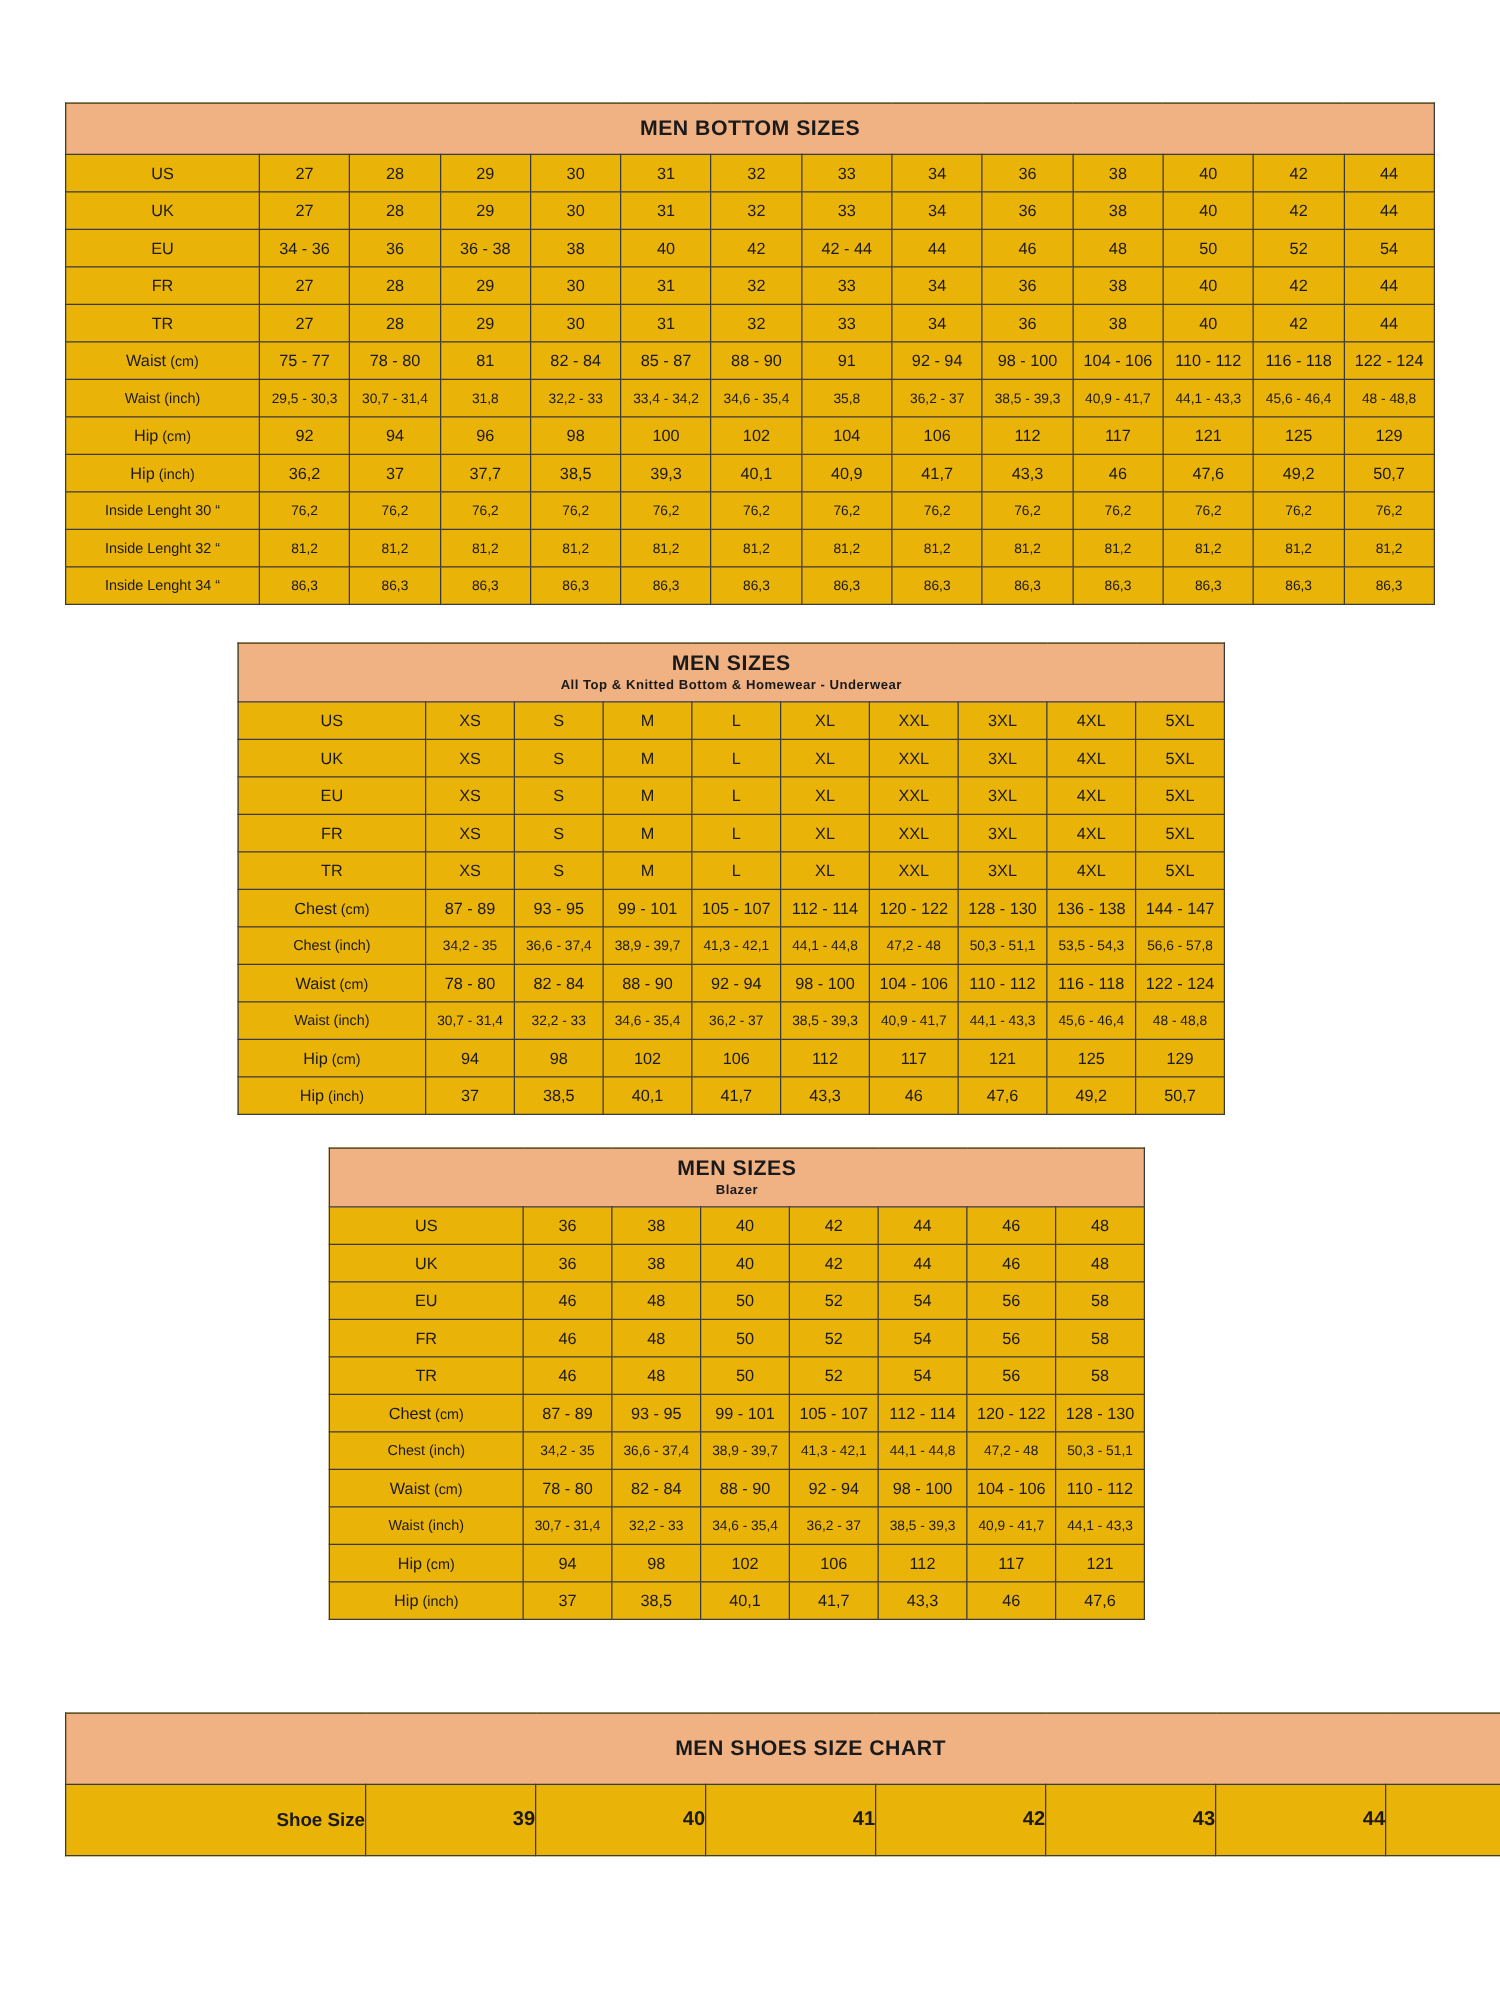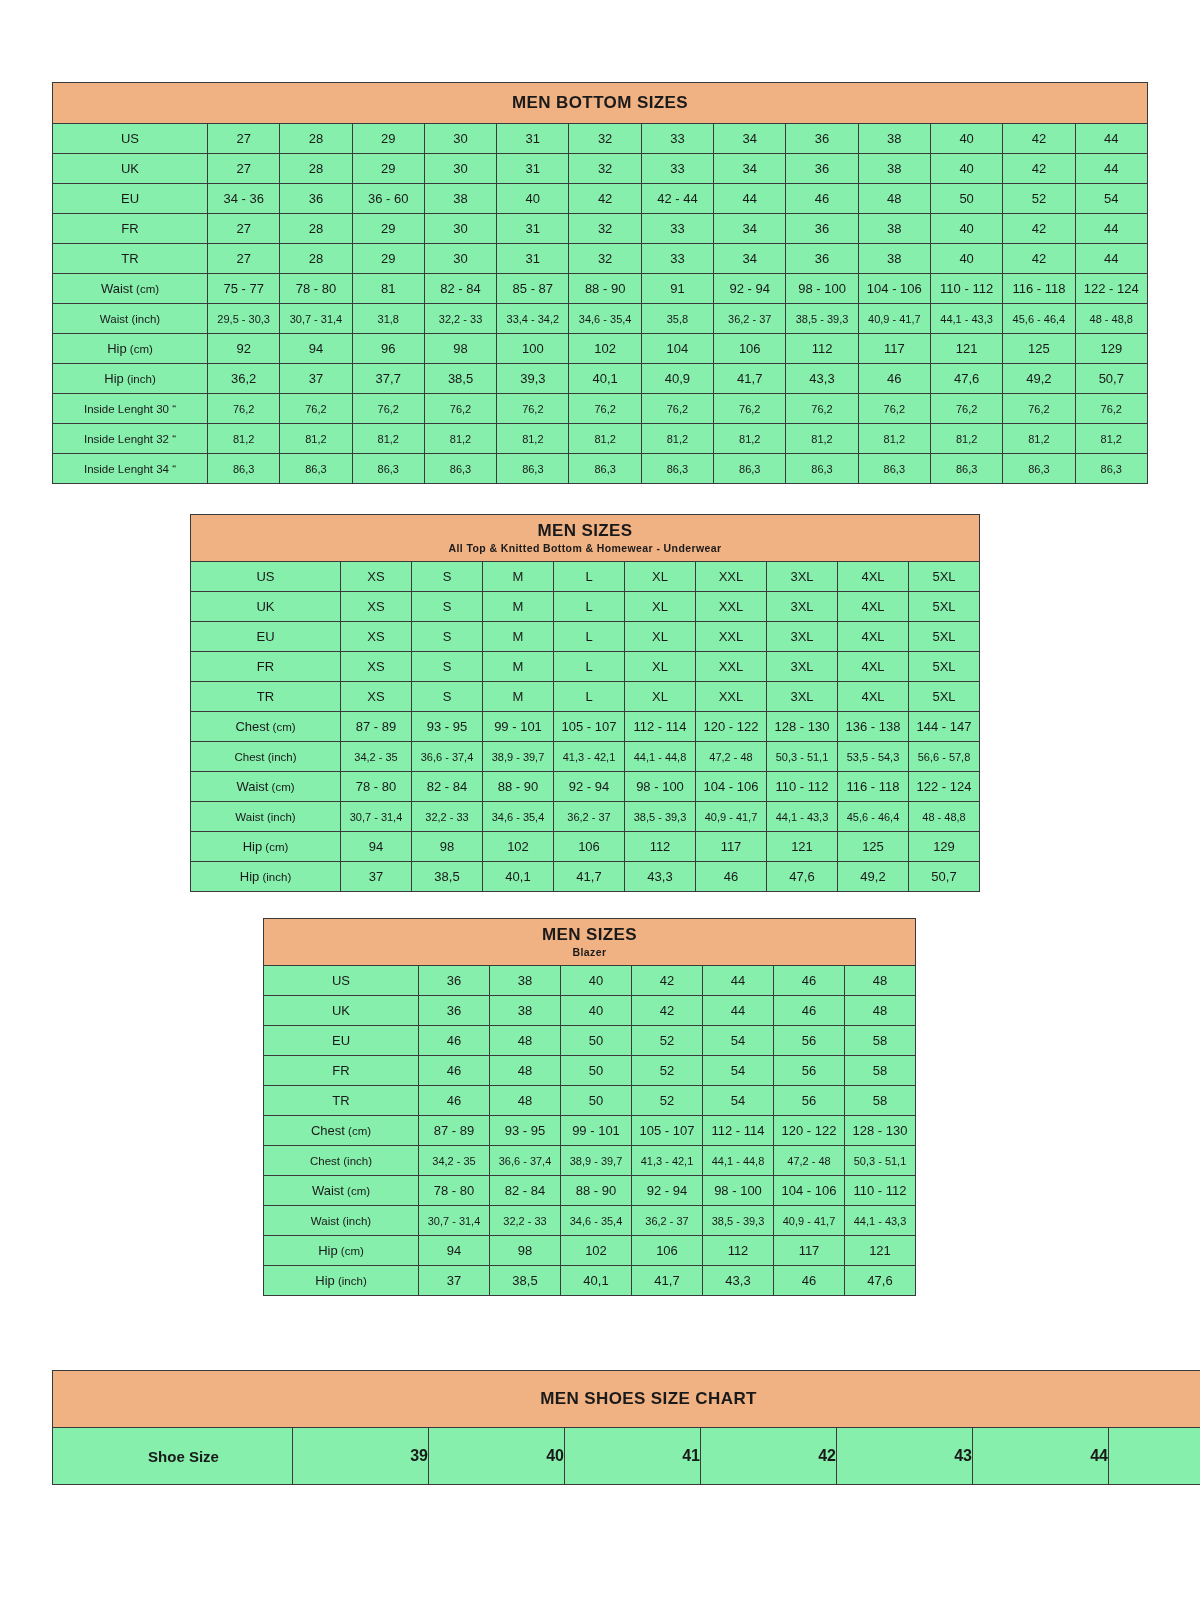--- a/index.html
+++ b/index.html
@@ -21,21 +21,21 @@
     box-sizing: border-box;
   }
   .chart-block {
     position: absolute;
     box-sizing: border-box;
   }
   table.sz {
     border-collapse: collapse;
     width: 100%;
     table-layout: fixed;
-    background: #86efac;
+    background: #eab308;
     padding-left: 47px;
   }
   table.sz td, table.sz th {
     border: 1px solid #3a3a3a;
     text-align: center;
     vertical-align: middle;
     padding: 0;
     font-weight: normal;
   }
   .title-cell {
@@ -116,21 +116,21 @@
   
   #shoes-size-chart {
     left: 52px;
     top: 1370px;
     width: 1193px;
   }
   #shoes-size-chart .title-cell { height: 56px; }
   #shoes-size-chart td { height: 56px; }
   #shoes-size-chart col.lbl { width: 240px; }
   #shoes-size-chart .shoe-label {
-    text-align: center;
+    text-align: right;
     padding-left: 22px;
     font-weight: bold;
     font-size: 15px;
   }
   #shoes-size-chart .shoe-head {
     font-weight: bold;
     font-size: 16px;
     text-align: right;
   }
   #shoes-size-chart .shoe-val {
@@ -183,21 +183,21 @@
             <td class="val">36</td>
             <td class="val">38</td>
             <td class="val">40</td>
             <td class="val">42</td>
             <td class="val">44</td>
           </tr>
           <tr>
             <td class="rowlabel">EU</td>
             <td class="val">34 - 36</td>
             <td class="val">36</td>
-            <td class="val">36 - 60</td>
+            <td class="val">36 - 38</td>
             <td class="val">38</td>
             <td class="val">40</td>
             <td class="val">42</td>
             <td class="val">42 - 44</td>
             <td class="val">44</td>
             <td class="val">46</td>
             <td class="val">48</td>
             <td class="val">50</td>
             <td class="val">52</td>
             <td class="val">54</td>

